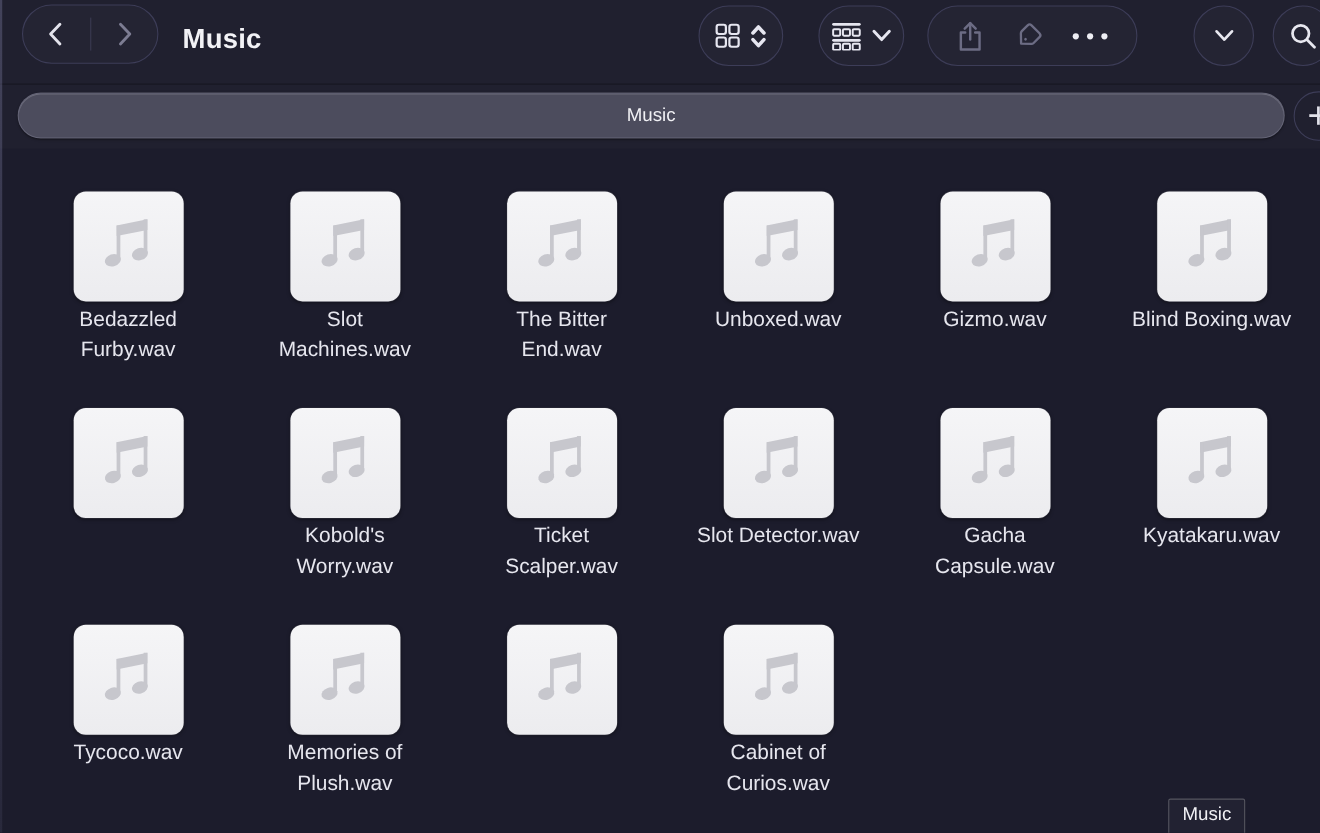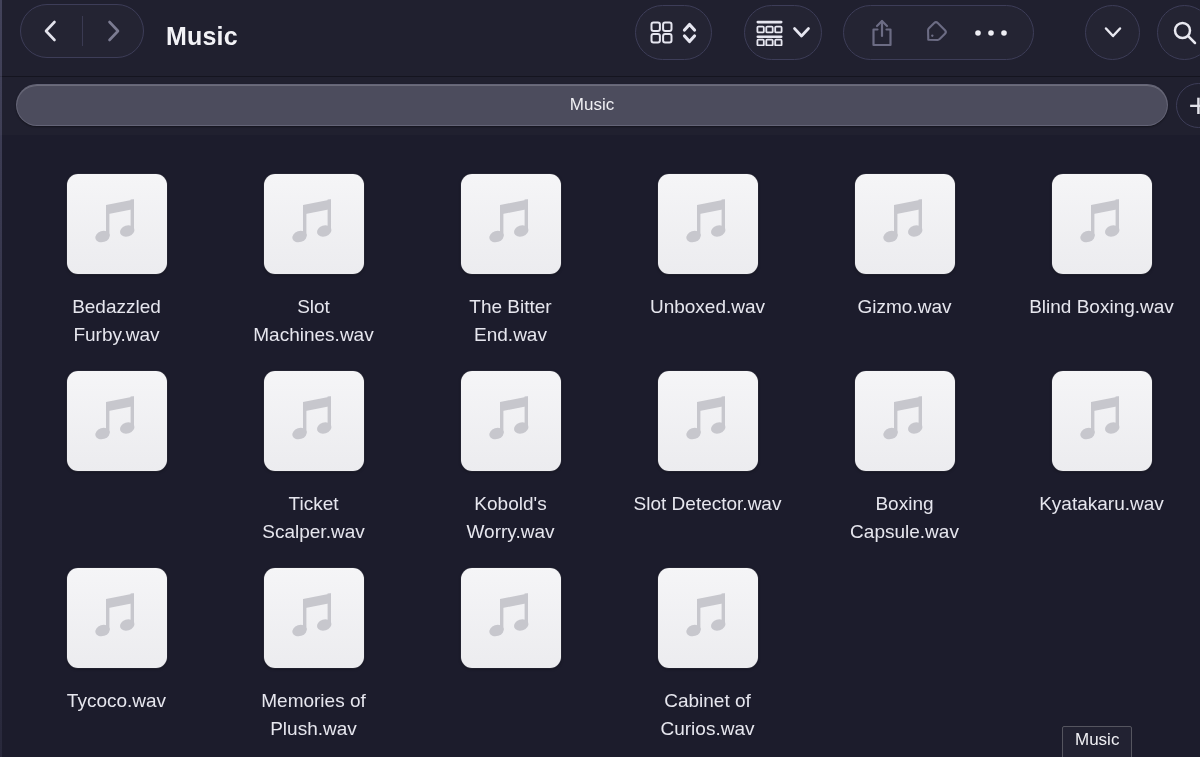--- a/index.html
+++ b/index.html
@@ -72,21 +72,21 @@
     width:197px; display:flex; flex-direction:column; align-items:center;
     cursor:pointer;
   }
   .tile{
     width:100px; height:100px; border-radius:11px;
     background:linear-gradient(180deg,#f5f5f7,#ececef);
     box-shadow:0 0 0 0.5px rgba(255,255,255,0.10), 0 1px 3px rgba(0,0,0,0.35);
     display:flex; align-items:center; justify-content:center;
   }
   .fname{
-    margin-top:19px; max-width:156px;
+    margin-top:3px; max-width:156px;
     font-size:19px; line-height:28px; text-align:center;
     color:#e6e6ee;
   }
   
   .tooltip{
     position:absolute; left:1062px; top:726px;
     background:#222232; border:1px solid #55555f; border-radius:2px;
     padding:3px 12px 8px 12px;
     font-size:17px; color:#f0f0f4;
   }
@@ -280,45 +280,45 @@
           <use href="#music-note"></use>
         </svg>
       </div>
   </div>
   <div class="file">
     <div class="tile">
         <svg width="56" height="56" viewBox="0 0 56 56">
           <use href="#music-note"></use>
         </svg>
       </div>
+    <div class="fname">Kobold's Worry.wav</div>
+  </div>
+  <div class="file">
+    <div class="tile">
+        <svg width="56" height="56" viewBox="0 0 56 56">
+          <use href="#music-note"></use>
+        </svg>
+      </div>
     <div class="fname">Ticket Scalper.wav</div>
   </div>
   <div class="file">
     <div class="tile">
         <svg width="56" height="56" viewBox="0 0 56 56">
           <use href="#music-note"></use>
         </svg>
       </div>
-    <div class="fname">Kobold's Worry.wav</div>
-  </div>
-  <div class="file">
-    <div class="tile">
-        <svg width="56" height="56" viewBox="0 0 56 56">
-          <use href="#music-note"></use>
-        </svg>
-      </div>
     <div class="fname">Slot Detector.wav</div>
   </div>
   <div class="file">
     <div class="tile">
         <svg width="56" height="56" viewBox="0 0 56 56">
           <use href="#music-note"></use>
         </svg>
       </div>
-    <div class="fname">Boxing Capsule.wav</div>
+    <div class="fname">Gacha Capsule.wav</div>
   </div>
   <div class="file">
     <div class="tile">
         <svg width="56" height="56" viewBox="0 0 56 56">
           <use href="#music-note"></use>
         </svg>
       </div>
     <div class="fname">Kyatakaru.wav</div>
   </div>
   <div class="file">

